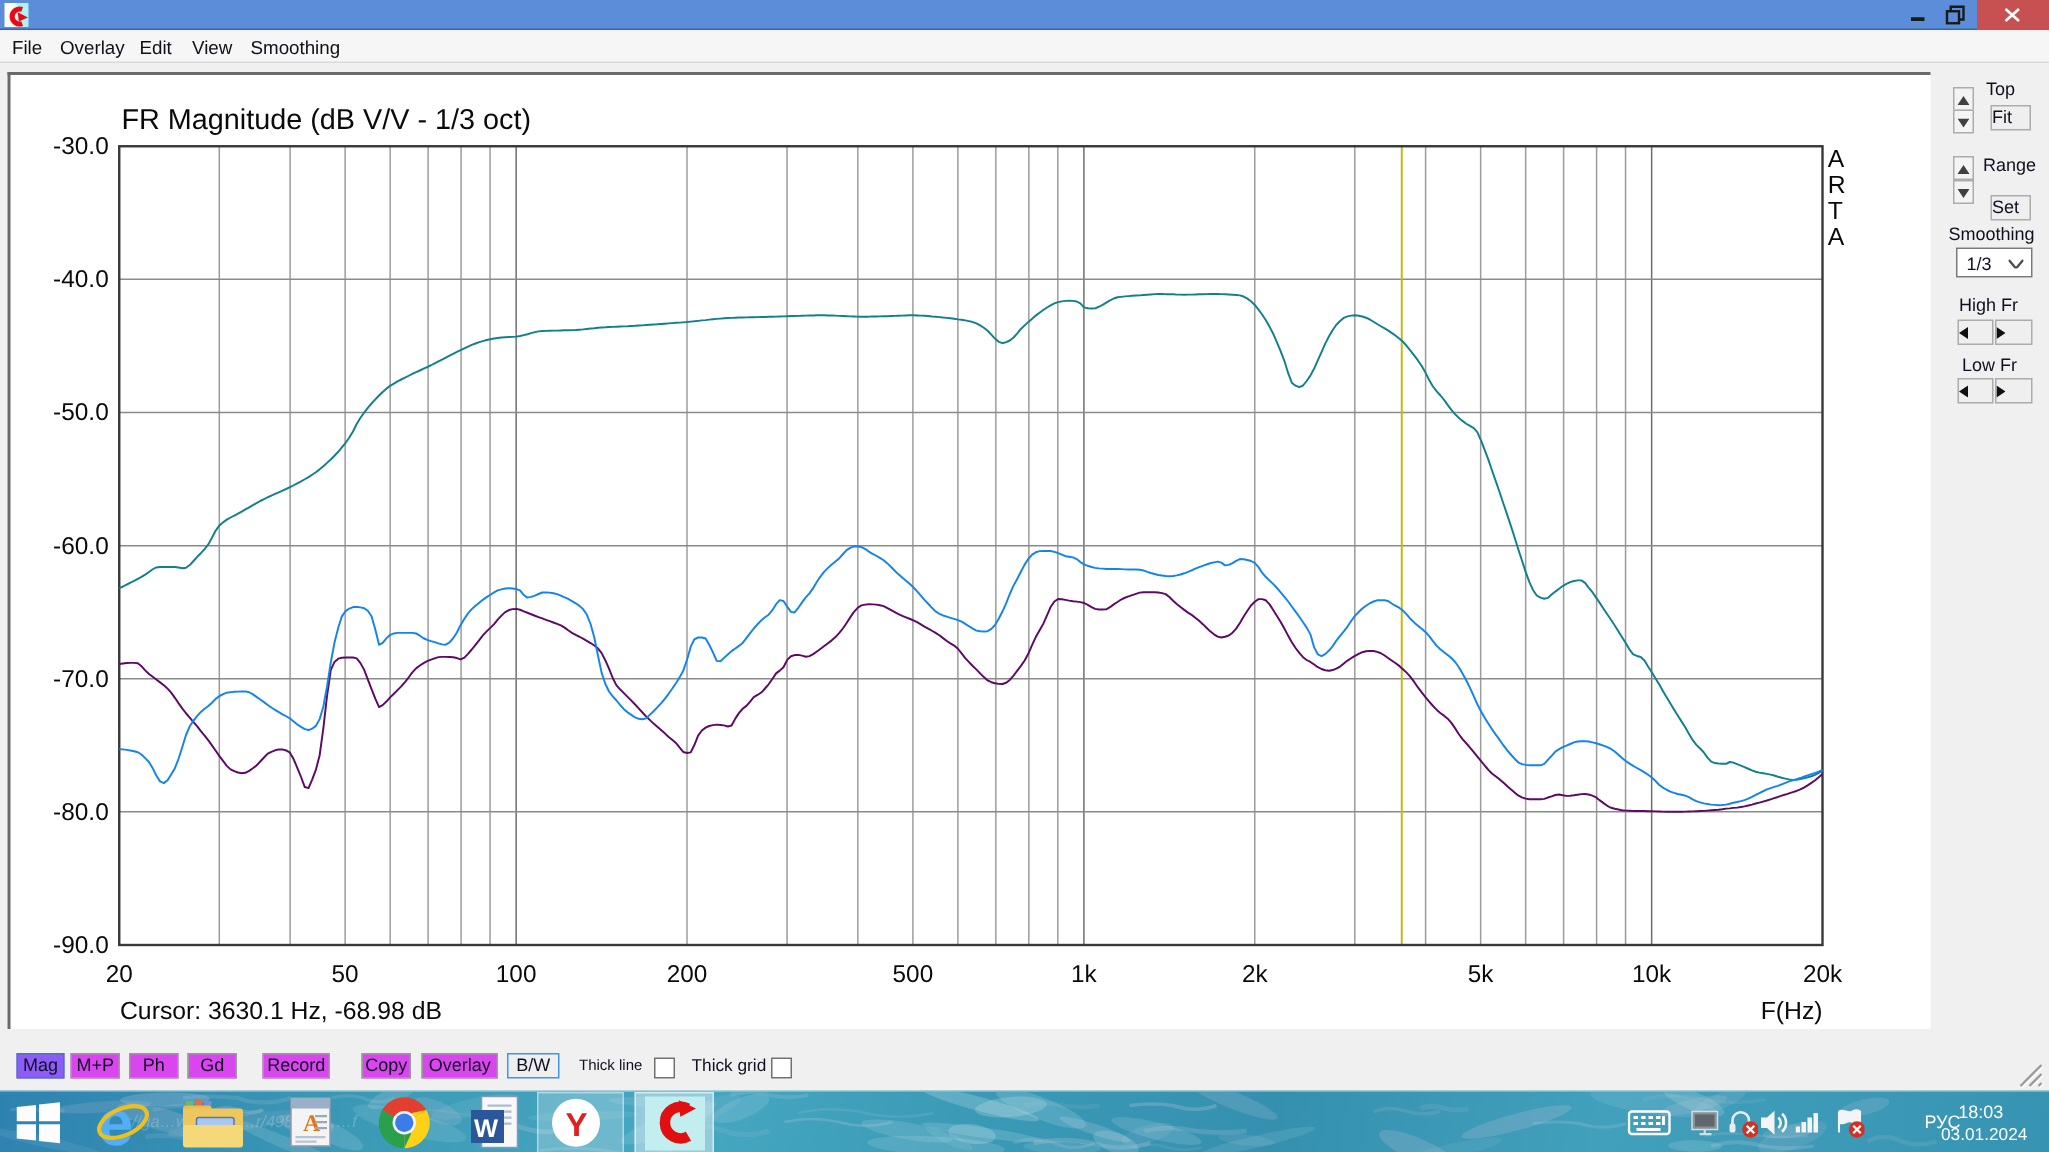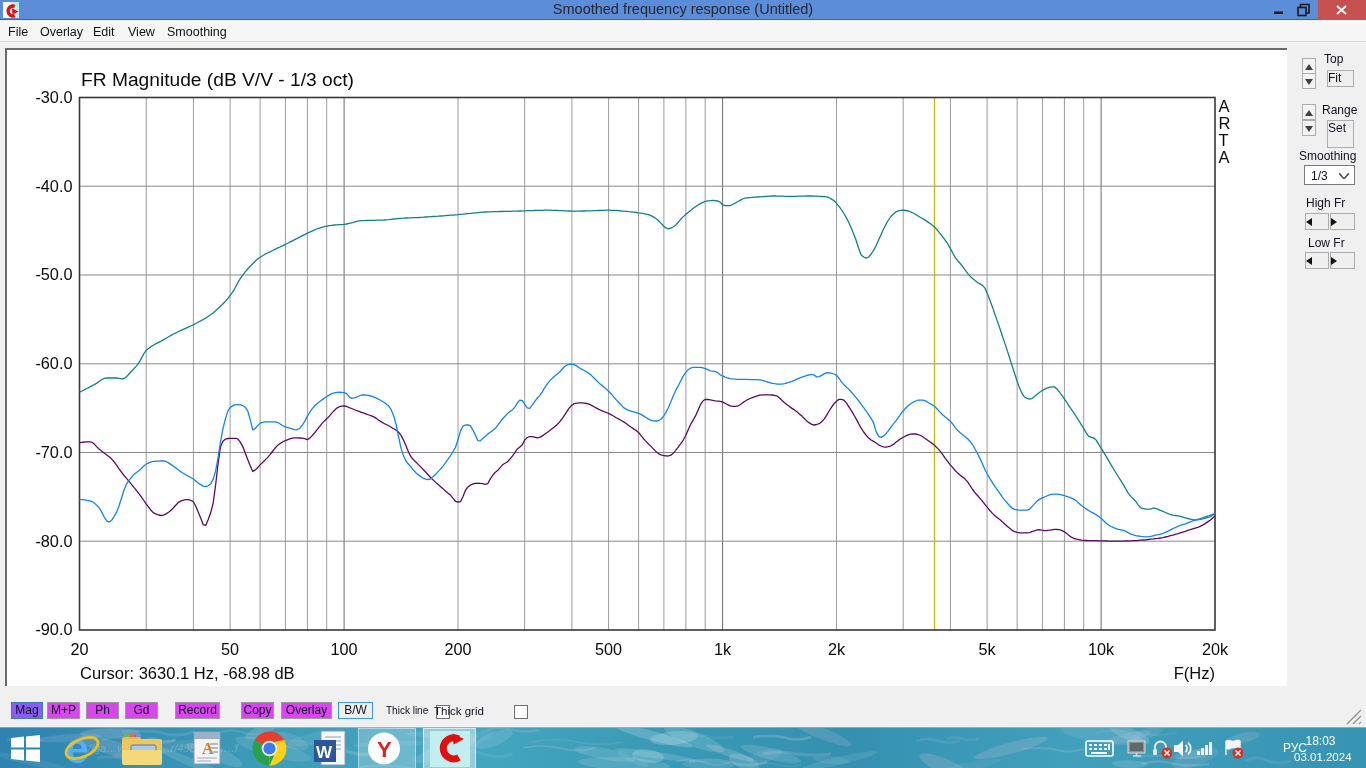--- a/index.html
+++ b/index.html
@@ -25,21 +25,20 @@
 #taskbar{position:absolute;left:0;top:727px;width:1366px;height:41px;background:linear-gradient(100deg,#2e82b0 0%,#3b9ab6 18%,#47a8c2 33%,#3a9ab6 48%,#3590b0 62%,#41a0bc 78%,#3793b2 100%);border-top:1px solid rgba(255,255,255,0.3)}
 .tico{position:absolute;top:0;height:41px}
 .trtxt{color:#fff;position:absolute;font-size:12px}
 </style></head>
 <body>
 <div id="titlebar">
  <div id="ticon" style="background:linear-gradient(90deg,#fdfdfd 0%,#fdfdfd 45%,#aef2f8 55%,#aef2f8 100%)"><svg width="16" height="16">
         <path d="M11.8 4.3 A5 5 0 1 0 11.8 13.7" fill="none" stroke="#e80c12" stroke-width="3.4"></path>
         <path d="M8.8 6.2 L15.6 9.6 L9.6 12.4 Z" fill="#e80c12"></path>
       </svg></div>
- <div id="ttext">Smoothed frequency response (Untitled)</div>
  <div class="wbtn" id="bmin"><svg width="29" height="20">
         <rect x="13" y="11.5" width="9" height="2.5" fill="#1a1a1a"></rect>
       </svg></div>
  <div class="wbtn" id="bmax"><svg width="31" height="20">
         <rect x="15" y="7.5" width="8" height="8" fill="none" stroke="#1a1a1a" stroke-width="1.6"></rect>
         <path d="M17.5 7.5 V4.5 H26 V13 H23" fill="none" stroke="#1a1a1a" stroke-width="1.6"></path>
       </svg></div>
  <div class="wbtn" id="bclose"><svg width="48" height="20">
         <path d="M19 6 L28 14 M28 6 L19 14" stroke="#fff" stroke-width="1.8"></path>
       </svg></div>
@@ -137,21 +136,21 @@
       <svg width="8" height="6">
         <path d="M4 0 L8 6 L0 6 Z" fill="#404040"></path>
       </svg>
     </div>
 <div class="spin" style="left:1302px;top:77px">
       <svg width="8" height="6">
         <path d="M4 6 L8 0 L0 0 Z" fill="#404040"></path>
       </svg>
     </div>
 <div class="rp" style="left:1322px;top:60px">Range</div>
-<div class="btn" style="left:1327px;top:77px;width:27px;height:28px;line-height:15px">Set</div>
+<div class="btn" style="left:1327px;top:87px;width:27px;height:17px;line-height:15px">Set</div>
 <div class="rp" style="left:1299px;top:106px">Smoothing</div>
 <div class="abs" style="left:1304px;top:122px;width:51px;height:20px;background:#fff;border:1px solid #7a7a7a">
  <span style="position:absolute;left:6px;top:3px;font-size:12px;color:#101020">1/3</span>
  <svg width="10" height="6" style="position:absolute;right:5px;top:7px">
         <path d="M0 0 L5 6 L10 0" fill="none" stroke="#505050" stroke-width="1.6"></path>
       </svg>
 </div>
 <div class="rp" style="left:1306px;top:153px">High Fr</div>
 <div class="btn" style="left:1305px;top:170px;width:24px;height:17px"><svg width="6" height="8" style="margin-top:4px">
         <path d="M6 0 L0 4 L6 8 Z" fill="#101010"></path>
@@ -170,21 +169,21 @@
  <div class="tbtn" style="left:11px;width:32px;background:#8b5cf6;border-color:#3c7fb1">Mag</div>
  <div class="tbtn" style="left:47px;width:33px">M+P</div>
  <div class="tbtn" style="left:86px;width:33px">Ph</div>
  <div class="tbtn" style="left:125px;width:33px">Gd</div>
  <div class="tbtn" style="left:175px;width:45px">Record</div>
  <div class="tbtn" style="left:241px;width:33px">Copy</div>
  <div class="tbtn" style="left:281px;width:51px">Overlay</div>
  <div class="tbtn" style="left:338px;width:35px;background:#efefef;border-color:#3e96e8">B/W</div>
  <span class="abs" style="left:386px;top:3px;font-size:10px;color:#101020">Thick line</span>
  <div class="cb" style="left:436px"></div>
- <span class="abs" style="left:434px;top:3px;font-size:11.5px;color:#101020">Thick grid</span>
+ <span class="abs" style="left:461px;top:3px;font-size:11.5px;color:#101020">Thick grid</span>
  <div class="cb" style="left:514px"></div>
 </div>
 <svg class="abs" style="left:1344px;top:664px" width="19" height="19">
       <g stroke="#9a9a9a" stroke-width="1.6">
         <path d="M17 3 L3 17"></path>
         <path d="M17 9 L9 17"></path>
         <path d="M17 15 L15 17"></path>
       </g>
       <g stroke="#fdfdfd" stroke-width="1">
         <path d="M18 4 L4 18"></path>

